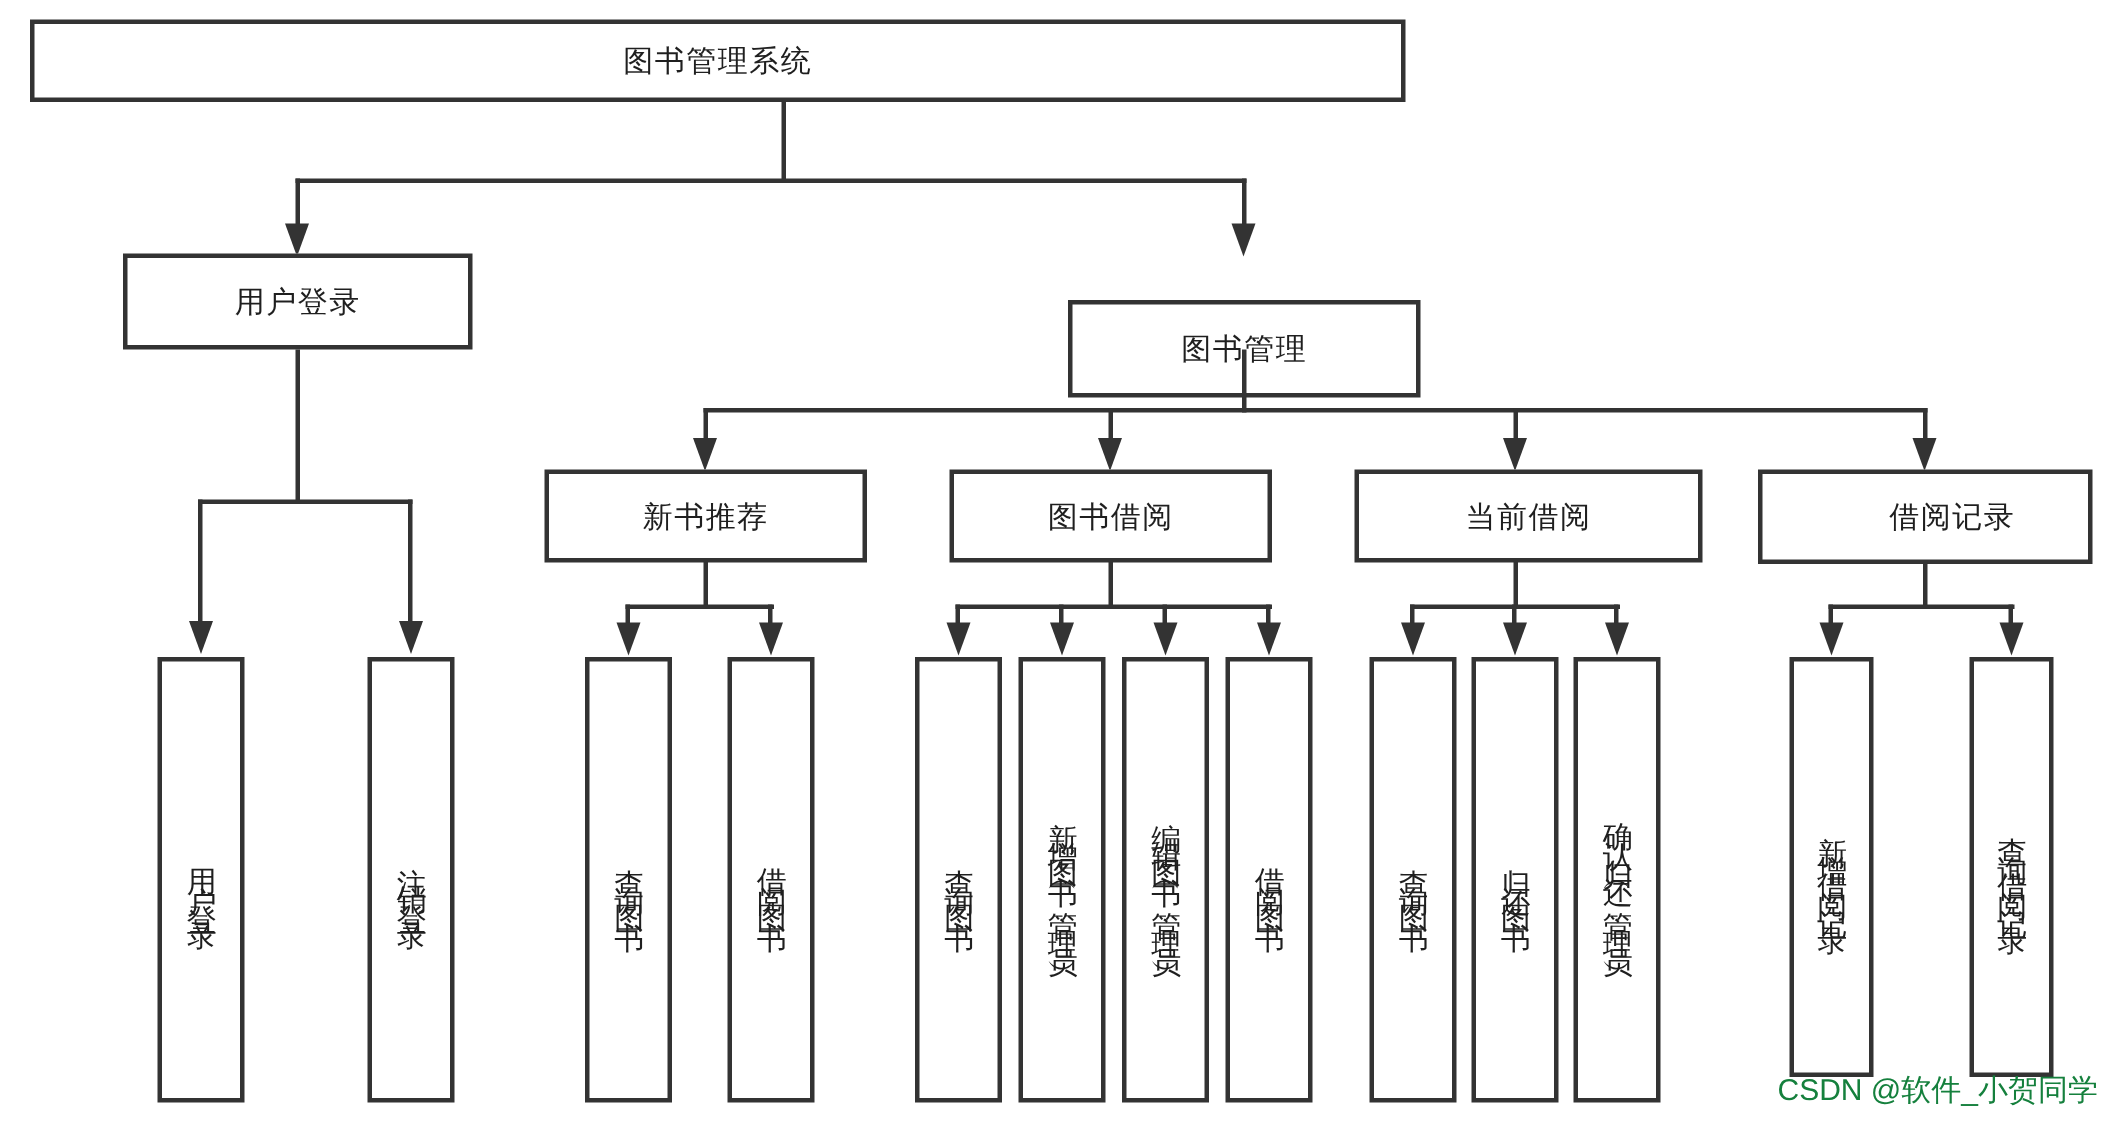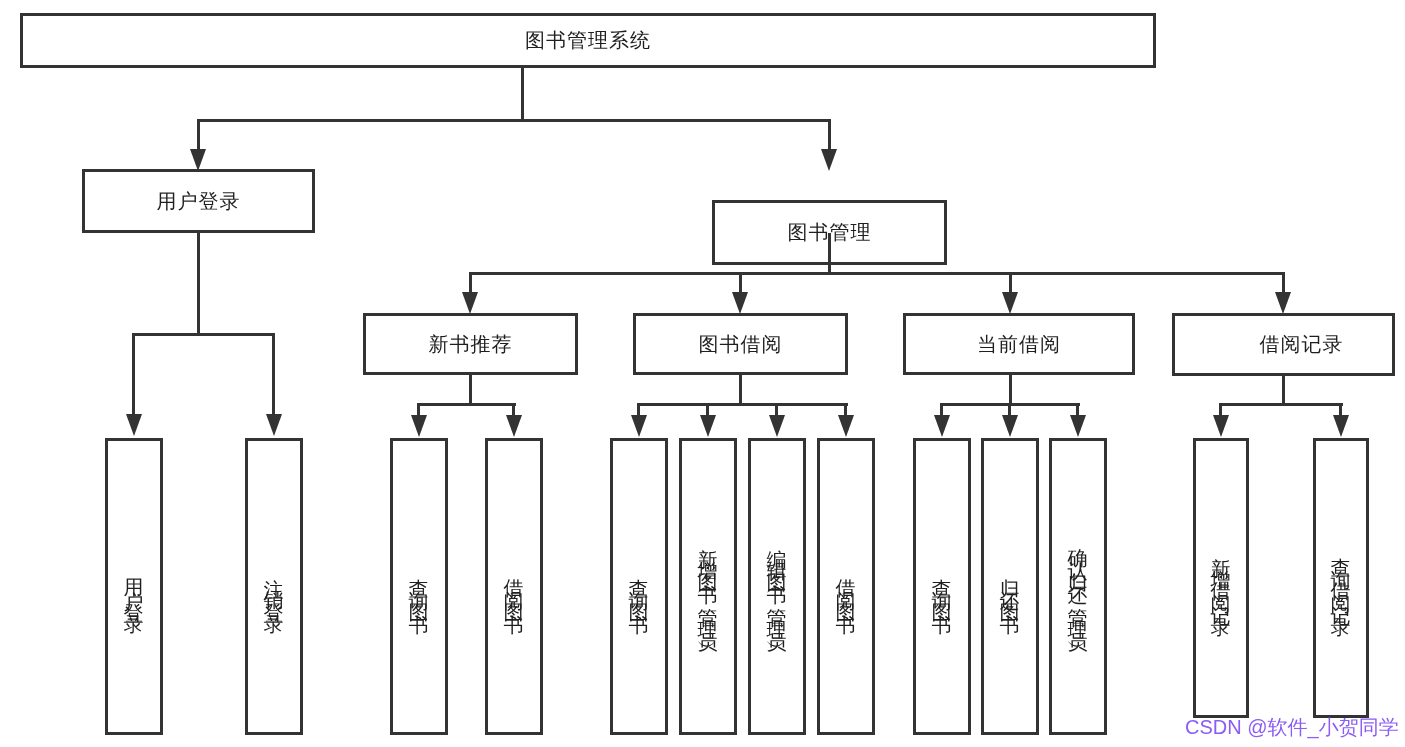--- a/index.html
+++ b/index.html
@@ -19,29 +19,29 @@
   .h,.v{position:absolute;background:#333;}
   .h{height:3px;}
   .v{width:3px;}
   .arrow{
     position:absolute;width:0;height:0;
     border-left:8px solid transparent;border-right:8px solid transparent;
     border-top:22px solid #333;
   }
   .watermark{
     position:absolute;left:1185px;top:714px;font-size:20px;line-height:1.3;
-    color:#8b5cf6;white-space:nowrap;z-index:5;
+    color:#15803d;white-space:nowrap;z-index:5;
   }
 </style>
 </head>
 <body>
 
 <div class="canvas">
 
-  <div class="node" style="left:20px;top:13px;width:1136px;height:55px;">
+  <div class="node" style="left:20px;top:13px;width:917px;height:55px;">
     <span>图书管理系统</span>
   </div>
 
   <div class="v" style="left:521px;top:68px;height:53px;"></div>
   <div class="h" style="left:197px;top:119px;width:634px;"></div>
   <div class="v" style="left:197px;top:119px;height:33px;"></div>
   <div class="arrow" style="left:190px;top:149px;"></div>
   <div class="v" style="left:828px;top:119px;height:33px;"></div>
   <div class="arrow" style="left:821px;top:149px;"></div>
 

